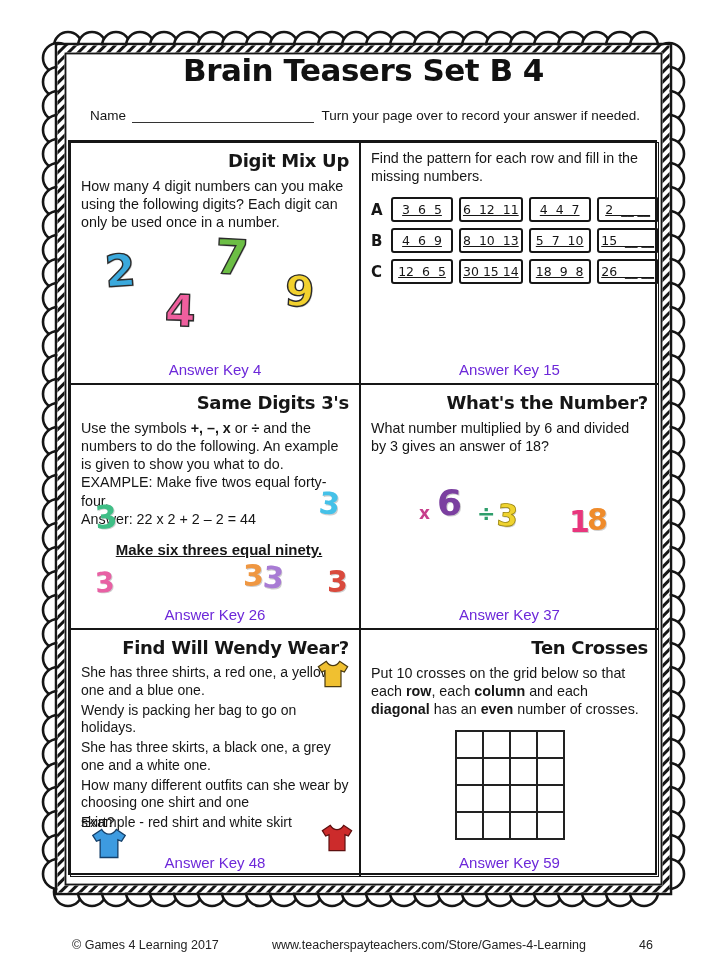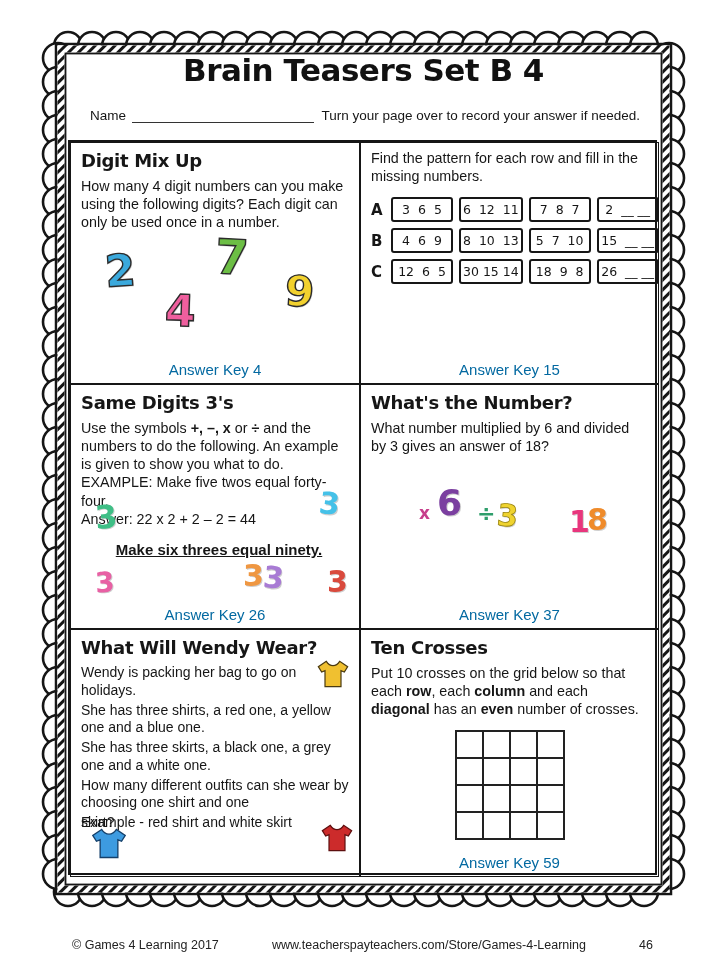--- a/index.html
+++ b/index.html
@@ -16,39 +16,39 @@
             font-size:13.5px;white-space:nowrap;}
   .name-blank{display:inline-block;width:186px;border-bottom:1.6px solid #333;
               height:14px;margin:0 8px 1px 6px;}
 
   .grid-table{position:absolute;left:68px;top:140px;width:589px;height:735px;
               display:grid;grid-template-columns:290px 299px;
               grid-template-rows:242px 245px 248px;
               border:2px solid #161616;box-sizing:border-box;}
   .cell{position:relative;border:1.4px solid #161616;box-sizing:border-box;
         padding:6px 10px 24px 10px;overflow:hidden;}
-  .panel-title{margin:1px 0 6px 0;text-align:left;font-family:"DejaVu Sans", sans-serif;
+  .panel-title{margin:1px 0 6px 0;text-align:right;font-family:"DejaVu Sans", sans-serif;
                font-weight:bold;font-size:18px;letter-spacing:-0.3px;}
   .body-text{margin:0;font-size:14.3px;line-height:1.27;}
   .answer-key{position:absolute;left:0;bottom:5px;width:100%;text-align:center;
-              font-size:15px;color:#0369a1;}
+              font-size:15px;color:#6d28d9;}
   .seg-b{font-weight:bold;}
 
   .big-digit{position:absolute;font-family:"DejaVu Sans", sans-serif;font-weight:bold;
              -webkit-text-stroke:1.4px #2b2b2b;line-height:1;
              text-shadow:1px 1px 0 rgba(60,60,60,0.25);}
   .small-op{position:absolute;font-family:"DejaVu Sans", sans-serif;font-weight:bold;
             line-height:1;}
 
   .trio-row{display:flex;align-items:center;gap:6px;margin:0 0 6px 0;}
   .trio-label{font-family:"DejaVu Sans", sans-serif;font-weight:bold;font-size:15px;
               width:14px;flex:0 0 auto;}
   .trio-box{display:inline-block;border:2px solid #161616;border-radius:3px;
             padding:3px 2px;min-width:54px;text-align:center;font-size:12.5px;
-            font-family:"DejaVu Sans", sans-serif;white-space:pre;flex:0 0 auto;}
+            font-family:"DejaVu Sans", sans-serif;white-space:pre;flex:0 0 auto;text-decoration:underline;}
   .trio-rows{margin-top:12px;}
 
   .example-line{margin:0;font-size:14.3px;line-height:1.27;}
   .challenge{position:absolute;left:4px;top:156px;width:100%;text-align:center;
              font-weight:bold;font-size:15px;font-family:"Liberation Sans", sans-serif;text-decoration:underline;}
 
   .wendy-p{margin:0 0 2px 0;font-size:14px;line-height:1.27;}
   .overlap-wrap{position:relative;height:19px;font-size:14px;}
   .overlap-wrap span{position:absolute;left:0;top:0;white-space:nowrap;}
   .shirt{position:absolute;}
@@ -221,21 +221,21 @@
         <div class="answer-key">Answer Key 4</div>
       </section>
 
       <section class="cell">
         <p class="body-text">Find the pattern for each row and fill in the missing numbers.</p>
         <div class="trio-rows">
           <div class="trio-row">
             <span class="trio-label">A</span>
             <span class="trio-box">3  6  5</span>
             <span class="trio-box">6  12  11</span>
-            <span class="trio-box">7  8  7</span>
+            <span class="trio-box">4  4  7</span>
             <span class="trio-box">2  __ __</span>
           </div>
           <div class="trio-row">
             <span class="trio-label">B</span>
             <span class="trio-box">4  6  9</span>
             <span class="trio-box">8  10  13</span>
             <span class="trio-box">5  7  10</span>
             <span class="trio-box">15  __ __</span>
           </div>
           <div class="trio-row">
@@ -270,38 +270,39 @@
         <span class="small-op" style="left: 58px; top: 120px; font-size: 17px; color: rgb(199, 62, 140);">x</span>
         <span class="big-digit" style="left: 76px; top: 100px; font-size: 36px; -webkit-text-stroke: 0px; color: rgb(123, 63, 160);">6</span>
         <span class="small-op" style="left: 116px; top: 118px; font-size: 22px; color: rgb(46, 158, 107);">÷</span>
         <span class="big-digit" style="left: 136px; top: 116px; font-size: 30px; transform: rotate(5deg); -webkit-text-stroke: 0.8px rgb(154, 133, 16); color: rgb(239, 211, 47);">3</span>
         <span class="big-digit" style="left: 208px; top: 122px; font-size: 30px; -webkit-text-stroke: 0px; color: rgb(232, 54, 125);">1</span>
         <span class="big-digit" style="left: 226px; top: 120px; font-size: 30px; -webkit-text-stroke: 0px; color: rgb(239, 139, 43);">8</span>
         <div class="answer-key">Answer Key 37</div>
       </section>
 
       <section class="cell">
-        <h2 class="panel-title">What Will Wendy Wear?</h2>
+        <h2 class="panel-title">Find Will Wendy Wear?</h2>
+        <p class="wendy-p">She has three shirts, a red one, a yellow one and a blue one.</p>
         <p class="wendy-p" style="margin-right:48px;">Wendy is packing her bag to go on holidays.</p>
-        <p class="wendy-p">She has three shirts, a red one, a yellow one and a blue one.</p>
         <p class="wendy-p">She has three skirts, a black one, a grey one and a white one.</p>
         <p class="wendy-p">How many different outfits can she wear by choosing one shirt and one</p>
         <div class="overlap-wrap">
           <span>skirt?</span>
           <span>Example - red shirt and white skirt</span>
         </div>
         <svg class="shirt" style="left: 246px; top: 30px; color: rgb(240, 192, 48);" width="32" height="28" viewBox="0 0 24 21">
           <path d="M7 1 L1 5 L3.5 9 L6 8 L6 20 L18 20 L18 8 L20.5 9 L23 5 L17 1 Q15 4.2 12 4.2 Q9 4.2 7 1 Z" fill="currentColor" stroke="#4a3a10" stroke-width="0.9"></path>
         </svg>
         <svg class="shirt" style="left: 20px; top: 198px; color: rgb(61, 155, 224);" width="36" height="31" viewBox="0 0 24 21">
           <path d="M7 1 L1 5 L3.5 9 L6 8 L6 20 L18 20 L18 8 L20.5 9 L23 5 L17 1 Q15 4.2 12 4.2 Q9 4.2 7 1 Z" fill="currentColor" stroke="#14406b" stroke-width="0.9"></path>
         </svg>
         <svg class="shirt" style="left: 250px; top: 194px; color: rgb(204, 43, 43);" width="32" height="28" viewBox="0 0 24 21">
           <path d="M7 1 L1 5 L3.5 9 L6 8 L6 20 L18 20 L18 8 L20.5 9 L23 5 L17 1 Q15 4.2 12 4.2 Q9 4.2 7 1 Z" fill="currentColor" stroke="#5d0f0f" stroke-width="0.9"></path>
         </svg>
+        <div class="answer-key">Answer Key 48</div>
       </section>
 
       <section class="cell">
         <h2 class="panel-title">Ten Crosses</h2>
         <p class="body-text"><span>Put 10 crosses on the grid below so that each </span><span class="seg-b">row</span><span>, each </span><span class="seg-b">column</span><span> and each </span><span class="seg-b">diagonal</span><span> has an </span><span class="seg-b">even</span><span> number of crosses.</span></p>
         <div class="tc-grid">
           <div class="tc-cell"></div>
           <div class="tc-cell"></div>
           <div class="tc-cell"></div>
           <div class="tc-cell"></div>

